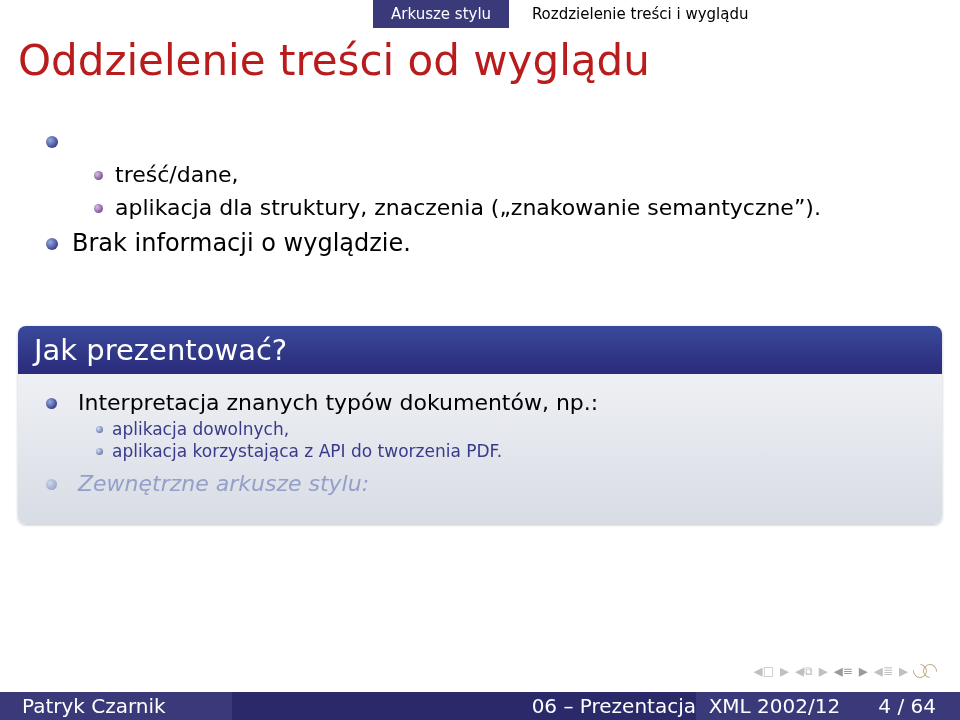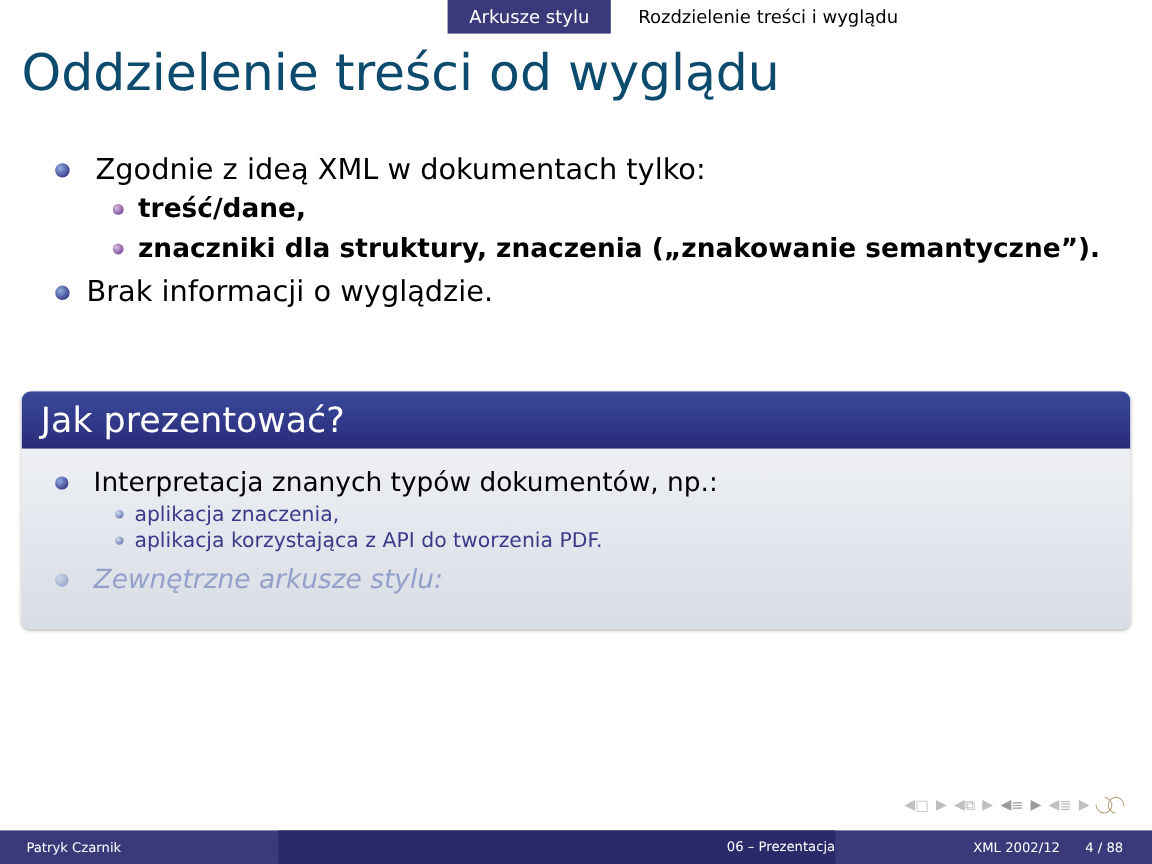--- a/index.html
+++ b/index.html
@@ -47,21 +47,21 @@
     background: #ffffff;
     color: #000;
     font-weight: 400;
   }
   
   .title {
     position: absolute;
     left: 18px;
     top: 36px;
     font-size: 42px;
-    color: #0c4a6e;
+    color: #b91c1c;
     font-weight: 400;
   }
   
   .body {
     position: absolute;
     left: 18px;
     top: 120px;
     width: 910px;
     color: #000;
     font-size: 24px;
@@ -96,21 +96,20 @@
     width: 9px;
     height: 9px;
     border-radius: 50%;
     background: radial-gradient(circle at 35% 35%, #d8c0e0, #7a4a9a 75%);
     margin-right: 12px;
     vertical-align: 2px;
   }
   ul.lvl2 > li {
     margin: 4px 0;
     font-size: 22px;
-    font-weight: bold;
   }
   
   .block {
     position: absolute;
     left: 18px;
     top: 326px;
     width: 924px;
     border-radius: 8px;
     overflow: hidden;
     box-shadow: 0 1px 3px rgba(0,0,0,0.25);
@@ -207,21 +206,21 @@
 
   
   .footer {
     position: absolute;
     bottom: 0;
     left: 0;
     width: 960px;
     height: 28px;
     background: #3a3a7a;
     color: #ffffff;
-    font-size: 11px;
+    font-size: 20px;
     display: flex;
     align-items: center;
   }
   .footer .fleft {
     flex: 0 0 210px;
     padding-left: 22px;
     background: #3a3a7a;
   }
   .footer .fcenter {
     flex: 1;
@@ -247,38 +246,37 @@
       <span class="topnav-cell active">Arkusze stylu</span>
       <span class="topnav-cell sub">Rozdzielenie treści i wyglądu</span>
     </div>
   </div>
 
   <div class="title">Oddzielenie treści od wyglądu</div>
 
   <div class="body">
     <ul class="lvl1">
       <li>
-        <span>Zgodnie z ideą XML w dokumentach tylko:</span>
         <ul class="lvl2">
           <li>treść/dane,</li>
-          <li>znaczniki dla struktury, znaczenia („znakowanie semantyczne”).</li>
+          <li>aplikacja dla struktury, znaczenia („znakowanie semantyczne”).</li>
         </ul>
       </li>
       <li>Brak informacji o wyglądzie.</li>
     </ul>
   </div>
 
   <div class="block">
     <div class="block-head">Jak prezentować?</div>
     <div class="block-body">
       <ul class="lvl1">
         <li>
           <span>Interpretacja znanych typów dokumentów, np.:</span>
           <ul class="sub">
-            <li>aplikacja znaczenia,</li>
+            <li>aplikacja dowolnych,</li>
             <li>aplikacja korzystająca z API do tworzenia PDF.</li>
           </ul>
         </li>
         <li class="dim-bullet">
           <span class="dim italic">Zewnętrzne arkusze stylu:</span>
         </li>
       </ul>
     </div>
   </div>
 
@@ -295,17 +293,17 @@
         <span class="loop"></span>
       </span>
   </div>
 
   <div class="footer">
     <div class="fleft">Patryk Czarnik</div>
     <div class="fcenter">06 – Prezentacja</div>
     <div class="fright">
       <span>XML 2002/12</span>
       &nbsp;&nbsp;&nbsp;&nbsp;
-      <span>4 / 88</span>
+      <span>4 / 64</span>
     </div>
   </div>
 
 </div>
 
 </body></html>

